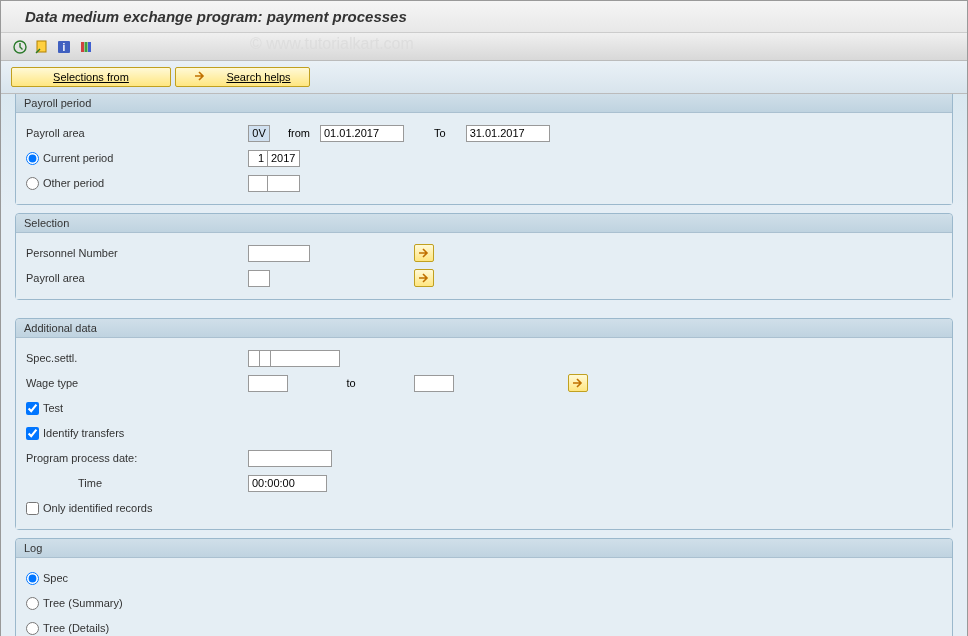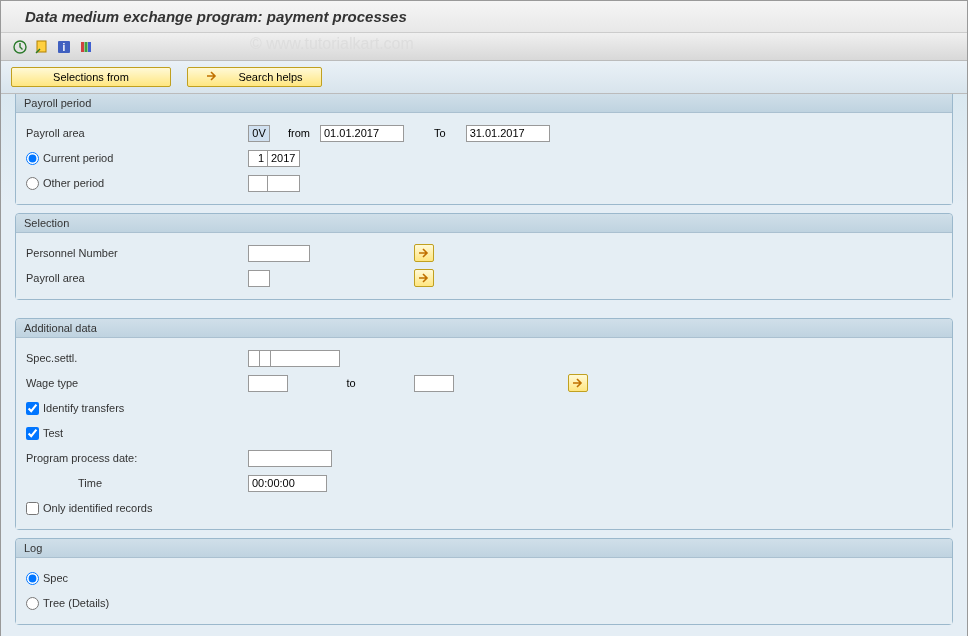--- a/index.html
+++ b/index.html
@@ -51,21 +51,22 @@
       color: rgba(220, 220, 220, 0.9);
       font-size: 16px;
       pointer-events: none;
       z-index: 100;
     }
     .button-row {
       background: linear-gradient(to bottom, #eaf1f7, #d8e4ec);
       padding: 6px 10px;
       border-bottom: 1px solid #bbb;
       display: flex;
-      gap: 16px;
+      gap: 4px;
+      text-decoration: underline;
     }
     .yellow-button {
       background: linear-gradient(to bottom, #fff9d6, #ffe680);
       border: 1px solid #c0a020;
       padding: 2px 8px;
       font-size: 11px;
       height: 20px;
       cursor: pointer;
       display: flex;
       align-items: center;
@@ -297,27 +298,27 @@
           <input type="text" class="input-sm" style="">
           <span class="arrow-btn-small additional">
             <svg width="12" height="10" viewBox="0 0 12 10">
                 <path d="M1 5 h7 M5 1 l4 4 l-4 4" stroke="#c07000" stroke-width="1.6" fill="none"></path>
               </svg>
           </span>
         </div>
         <div class="form-row">
           <label class="check-label">
             <input type="checkbox" checked="" style="">
-            <span>Identify transfers</span>
+            <span>Test</span>
           </label>
         </div>
         <div class="form-row">
           <label class="check-label">
             <input type="checkbox" checked="" style="">
-            <span>Test</span>
+            <span>Identify transfers</span>
           </label>
         </div>
         <div class="form-row">
           <div class="label-col">Program process date:</div>
           <input type="text" class="input-date" style="">
         </div>
         <div class="form-row">
           <div class="label-col indented">Time</div>
           <input type="text" class="input-time" value="00:00:00" style="">
         </div>
@@ -335,20 +336,26 @@
       <div class="group-body">
         <div class="form-row">
           <label class="radio-label">
             <input type="radio" name="log" checked="" style="">
             <span>Spec</span>
           </label>
         </div>
         <div class="form-row">
           <label class="radio-label">
             <input type="radio" name="log" style="">
+            <span>Tree (Summary)</span>
+          </label>
+        </div>
+        <div class="form-row">
+          <label class="radio-label">
+            <input type="radio" name="log" style="">
             <span>Tree (Details)</span>
           </label>
         </div>
       </div>
     </div>
 
   </div>
 </div>
 
 </body></html>

